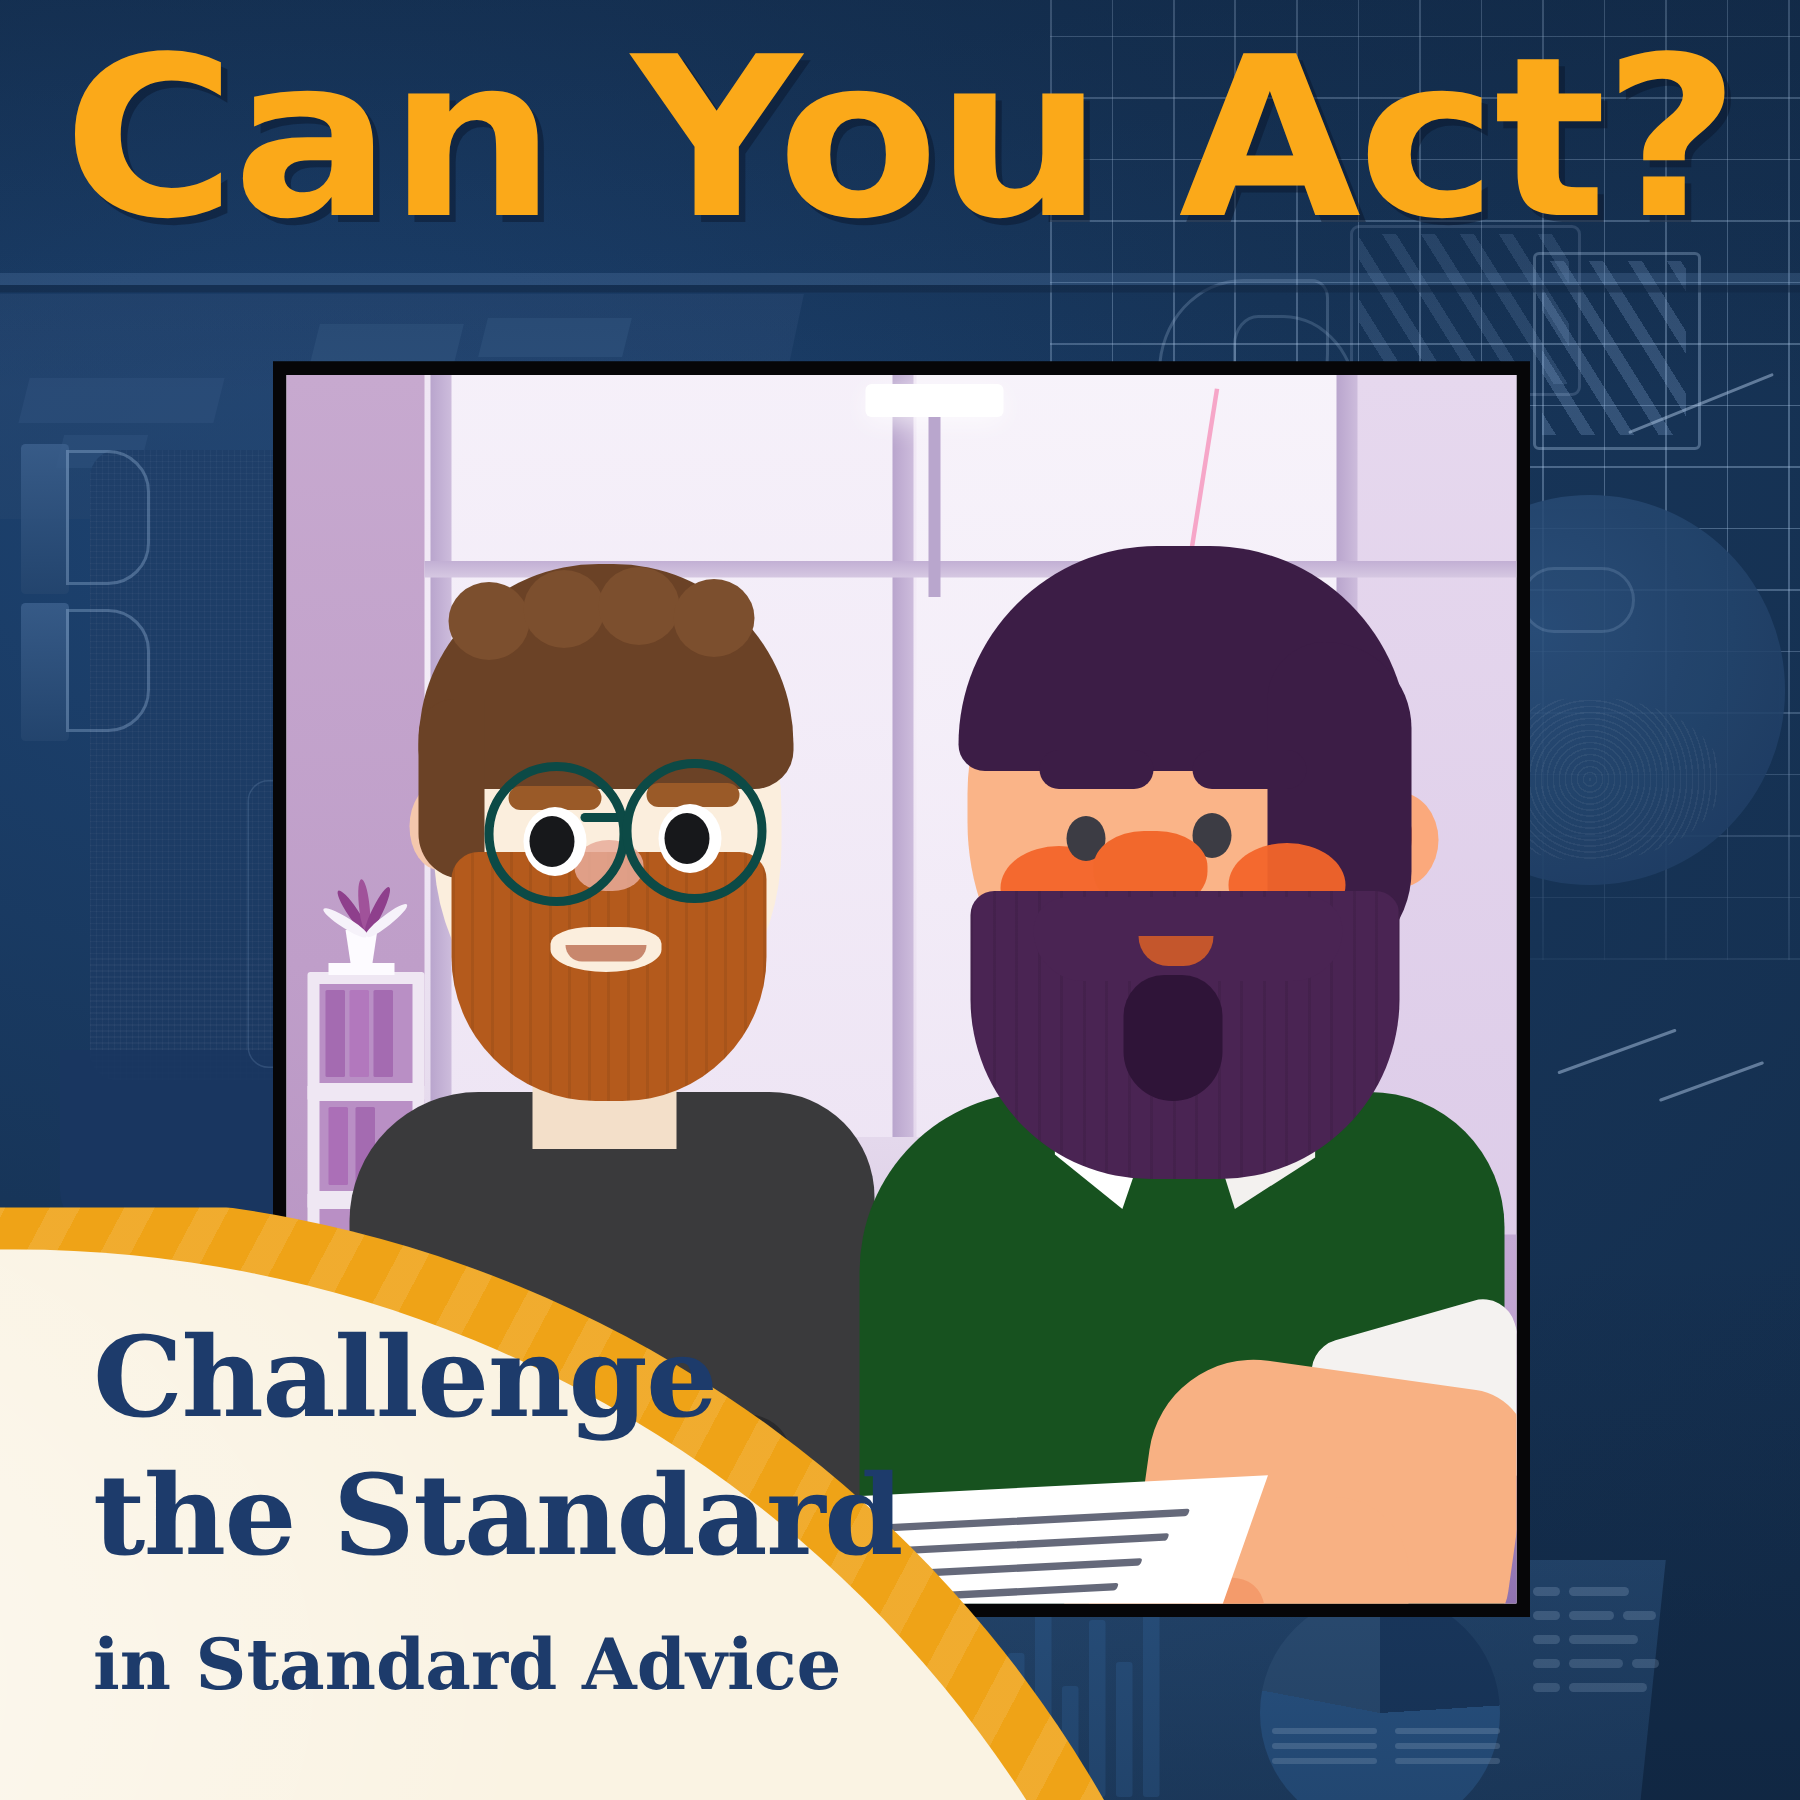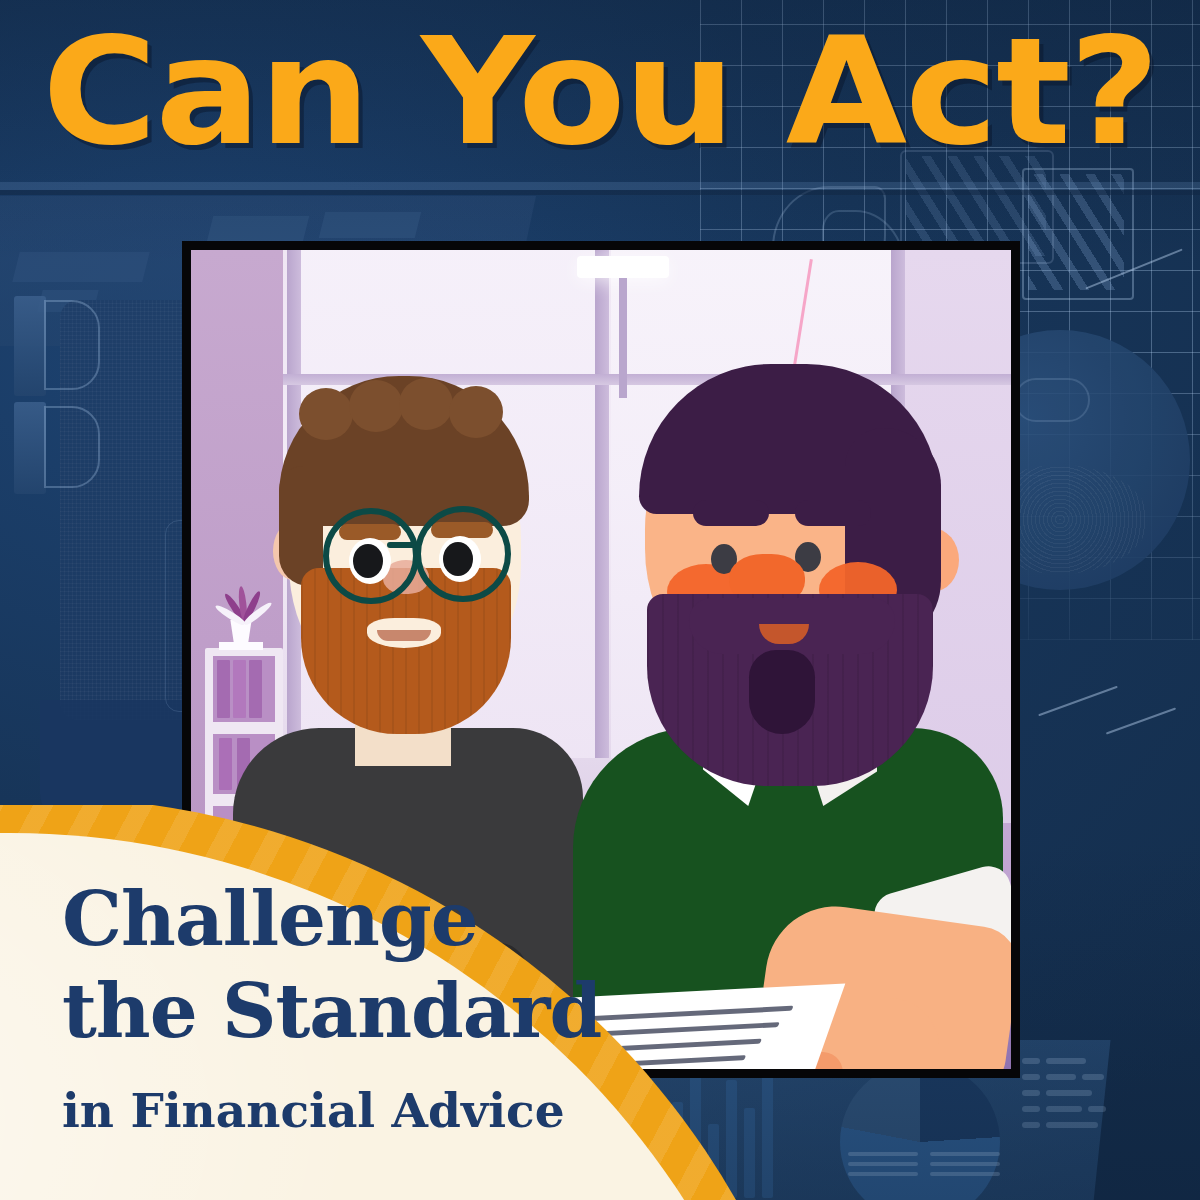--- a/index.html
+++ b/index.html
@@ -496,16 +496,16 @@
   <div class="cream-wrap">
     <div class="orange-arc"></div>
     <div class="orange-arc2"></div>
     <div class="cream"></div>
     <div class="cream-sheen"></div>
   </div>
 
   <div class="caption">
     <div class="cap-1">Challenge</div>
     <div class="cap-2">the Standard</div>
-    <div class="cap-3">in Financial Advice</div>
+    <div class="cap-3">in Standard Advice</div>
   </div>
 
 </div>
 
 </body></html>

